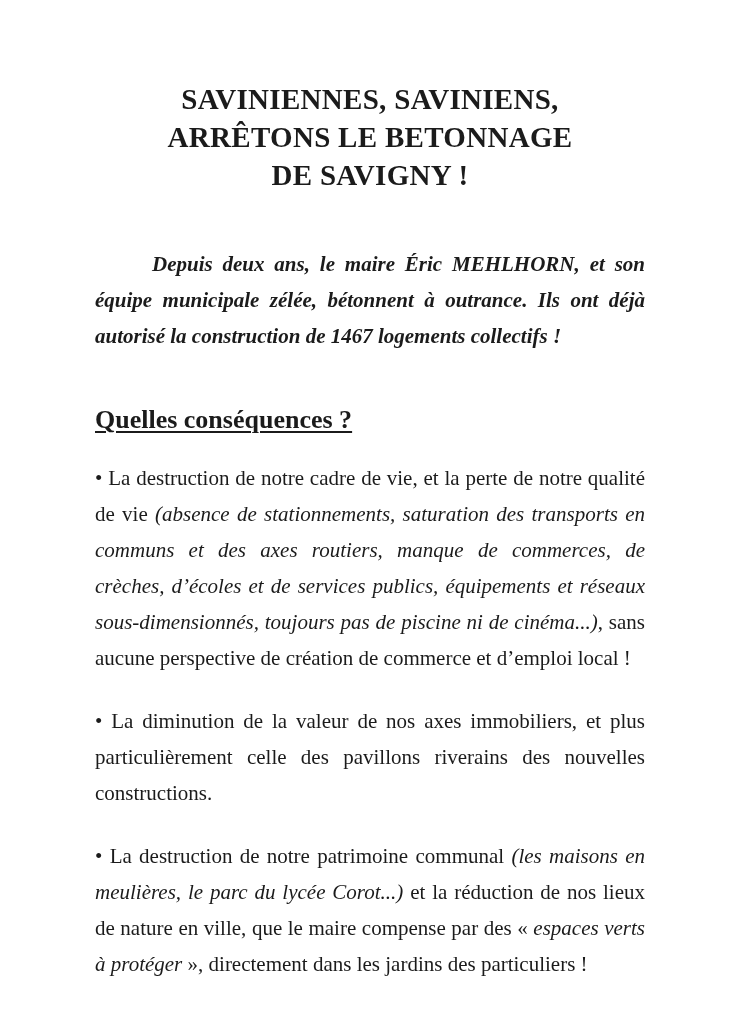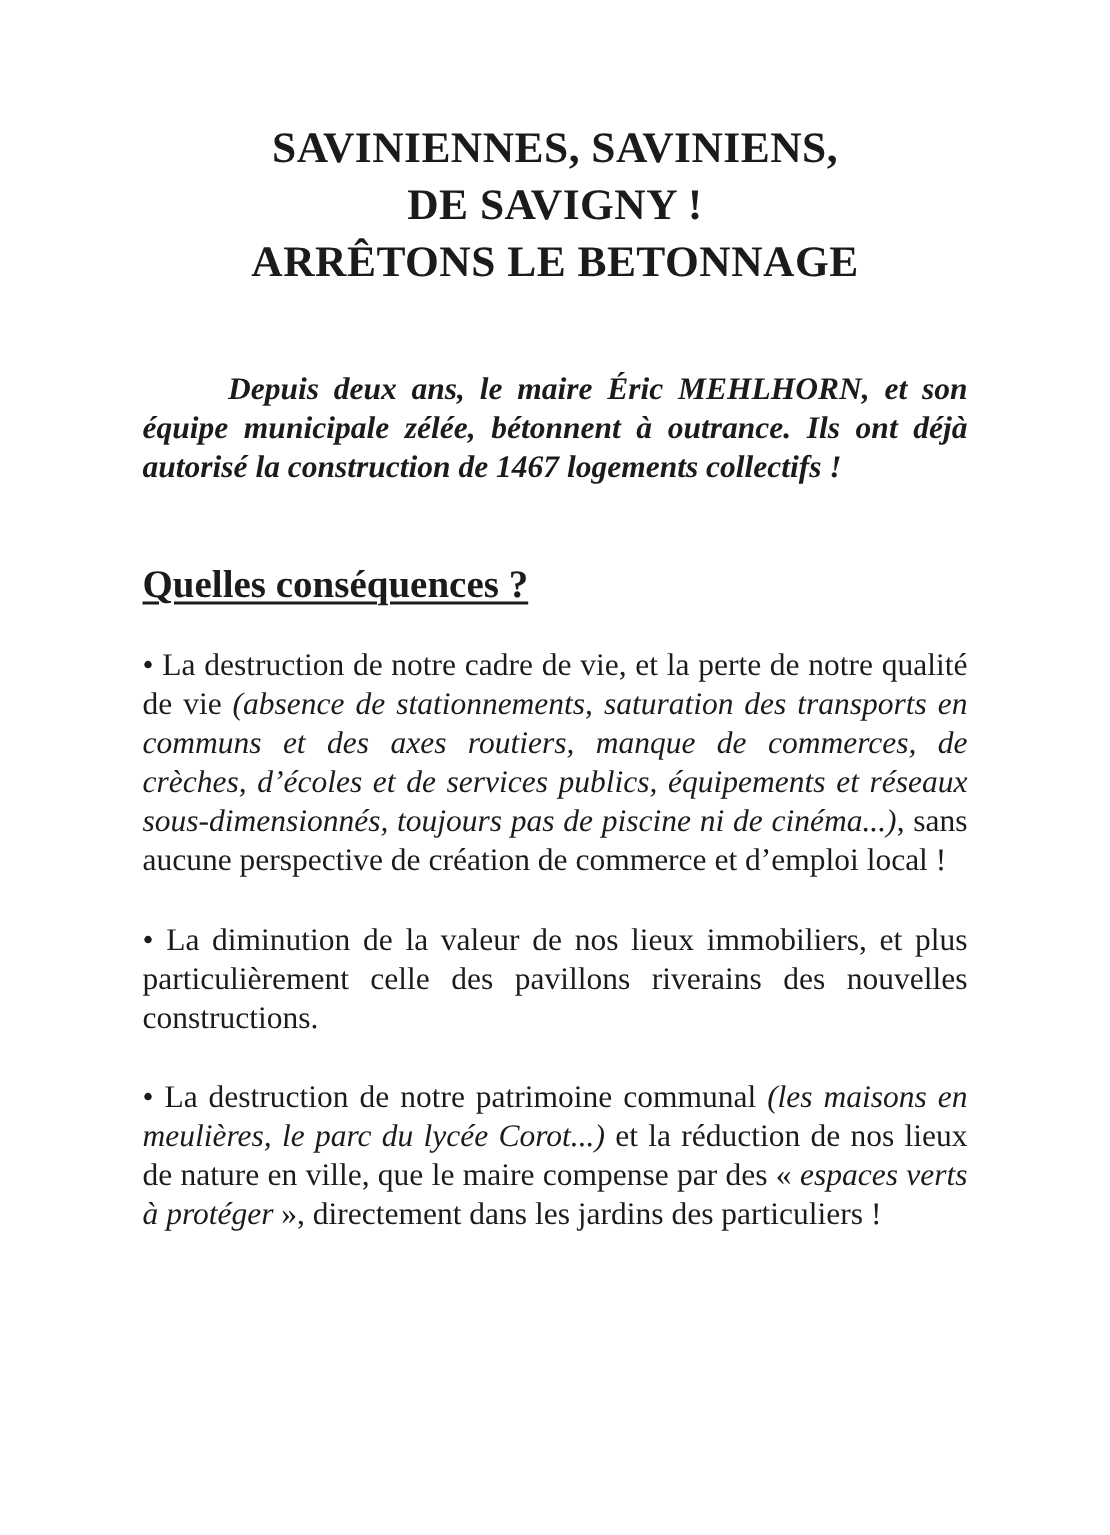--- a/index.html
+++ b/index.html
@@ -24,21 +24,21 @@
     font-size: 29px;
     line-height: 38px;
     font-weight: bold;
     text-align: center;
     letter-spacing: 0.3px;
   }
   .title .title-line { display: block; }
   p {
     margin: 0;
     font-size: 21px;
-    line-height: 26px;
+    line-height: 36px;
     text-align: justify;
     hyphens: none;
   }
   .intro {
     font-weight: bold;
     font-style: italic;
     text-indent: 57px;
   }
   .intro-1 { margin-top: 52px; }
   .intro-2 { margin-top: 26px; }
@@ -58,28 +58,28 @@
   .b { font-weight: normal; }
   .i { font-style: italic; }
 </style>
 </head>
 <body>
 
 <div class="page">
 
   <h1 class="title">
       <span class="title-line">SAVINIENNES, SAVINIENS,</span>
+      <span class="title-line">ARRÊTONS LE BETONNAGE</span>
       <span class="title-line">DE SAVIGNY !</span>
-      <span class="title-line">ARRÊTONS LE BETONNAGE</span>
     </h1>
 
   <p class="intro intro-1">Depuis deux ans, le maire Éric MEHLHORN, et son équipe municipale zélée, bétonnent à outrance. Ils ont déjà autorisé la construction de 1467 logements collectifs !</p>
 
 
   <h2 class="section-heading"><span class="underlined">Quelles conséquences ?</span></h2>
 
   <p class="bullet"><span>• La </span><span class="b">destruction de notre cadre de vie</span><span>, et la </span><span class="b">perte de notre qualité de vie</span><span> </span><span class="i">(absence de stationnements, saturation des transports en communs et des axes routiers, manque de commerces, de crèches, d’écoles et de services publics, équipements et réseaux sous-dimensionnés, toujours pas de piscine ni de cinéma...)</span><span>, sans aucune perspective de création de commerce et d’emploi local !</span></p>
 
-  <p class="bullet"><span>• La </span><span class="b">diminution de la valeur de nos lieux immobiliers</span><span>, et plus particulièrement celle des pavillons riverains des nouvelles constructions.</span></p>
+  <p class="bullet"><span>• La </span><span class="b">diminution de la valeur de nos axes immobiliers</span><span>, et plus particulièrement celle des pavillons riverains des nouvelles constructions.</span></p>
 
   <p class="bullet"><span>• La </span><span class="b">destruction de notre patrimoine communal</span><span> </span><span class="i">(les maisons en meulières, le parc du lycée Corot...)</span><span> et la réduction de nos lieux de nature en ville, que le maire compense par des « </span><span class="i">espaces verts à protéger</span><span> », directement dans les jardins des particuliers !</span></p>
 
 </div>
 
 </body></html>

